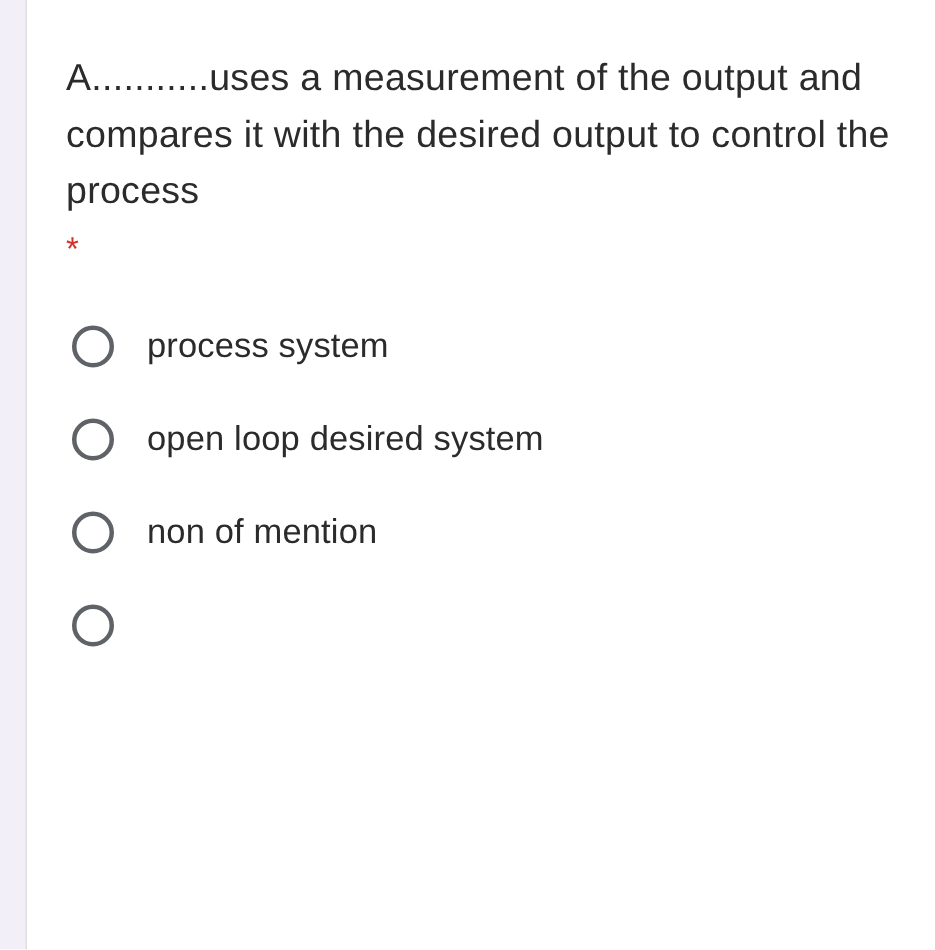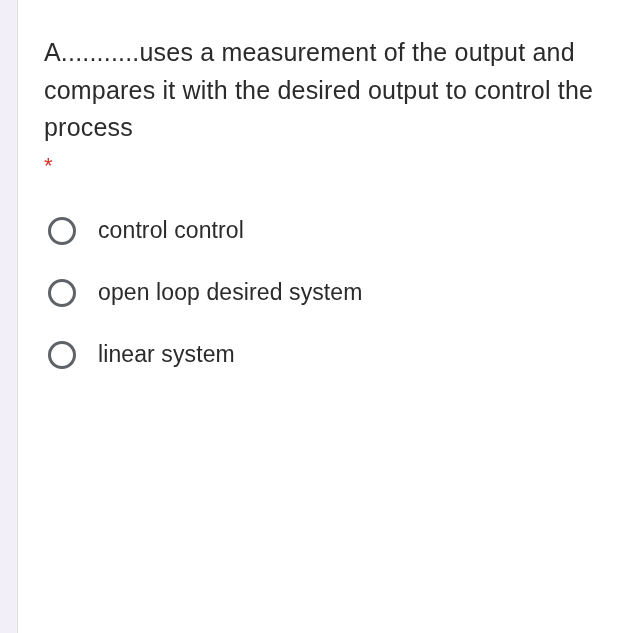--- a/index.html
+++ b/index.html
@@ -67,24 +67,27 @@
 
 <div class="left-edge"></div>
 
 <div class="card">
   <div class="question-text">A...........uses a measurement of the output and compares it with the desired output to control the process</div>
   <span class="required">*</span>
 
   <div class="options">
     <div class="option">
       <span class="radio"></span>
-      <span class="option-label">control control</span>
+      <span class="option-label">process system</span>
     </div>
     <div class="option">
       <span class="radio"></span>
       <span class="option-label">open loop desired system</span>
     </div>
     <div class="option">
       <span class="radio"></span>
-      <span class="option-label">linear system</span>
+      <span class="option-label">non of mention</span>
+    </div>
+    <div class="option">
+      <span class="radio"></span>
     </div>
   </div>
 </div>
 
 </body></html>

